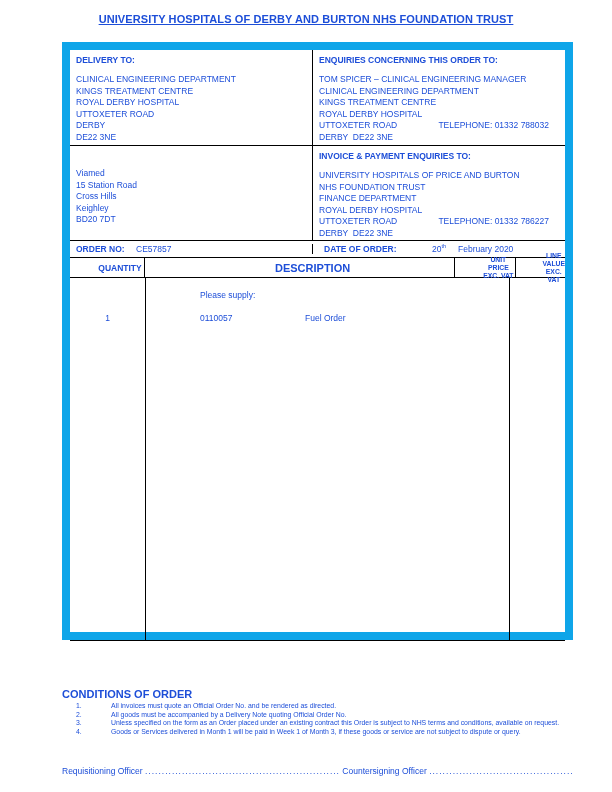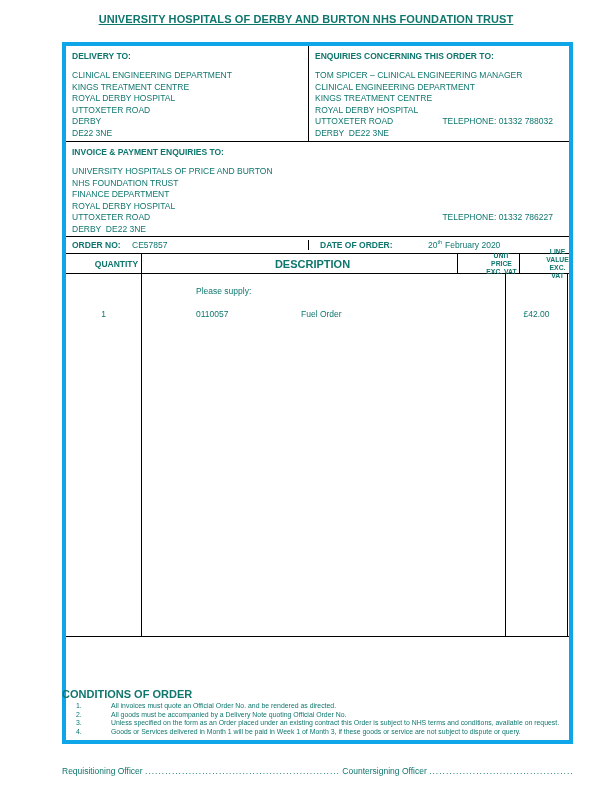--- a/index.html
+++ b/index.html
@@ -3,41 +3,41 @@
 <meta charset="utf-8">
 <style>
   html, body { margin: 0; padding: 0; background: #e8e8e8; }
   .page {
     position: relative;
     width: 612px;
     height: 792px;
     margin: 0 auto;
     background: #ffffff;
     font-family: "Liberation Sans", sans-serif;
-    color: #0f766e;
+    color: #1d4ed8;
     overflow: hidden;
   }
   .title {
     position: absolute;
     top: 13px;
     left: 0;
     width: 100%;
     text-align: center;
     font-size: 11px;
     font-weight: bold;
     text-decoration: underline;
     letter-spacing: 0.1px;
   }
   .main-table {
     position: absolute;
     left: 62px;
     top: 42px;
     width: 511px;
-    height: 702px;
-    border: 4px solid #0ea5e9;
+    height: 598px;
+    border: 8px solid #0ea5e9;
     box-sizing: border-box;
     font-size: 8.5px;
   }
   .row { display: flex; box-sizing: border-box; border-top: 1px solid #000; }
   .row.first { border-top: none; }
   .cell { box-sizing: border-box; position: relative; }
   .cell.rb { border-right: 1px solid #000; }
 
   .left-col  { width: 243px; }
   .right-col { flex: 1; }
@@ -45,21 +45,21 @@
   .box-heading { font-weight: bold; font-size: 8.5px; padding: 5px 0 0 6px; white-space: pre; }
   .addr-block { padding: 9px 0 0 6px; }
   .addr-line { line-height: 11.6px; white-space: pre; }
   .phone-row { display: flex; justify-content: space-between; padding-right: 16px; line-height: 11.6px; }
   .supplier-block { padding: 22px 0 0 6px; }
 
   .order-row { height: 17px; align-items: center; }
   .order-label { display: inline-block; font-weight: bold; margin-left: 6px; width: 60px; white-space: pre; }
   .date-label  { display: inline-block; font-weight: bold; margin-left: 11px; width: 108px; white-space: pre; }
   sup { font-size: 5.5px; vertical-align: super; }
-  .date-rest { margin-left: 3px; }
+  .date-rest { margin-left: 12px; }
 
   .hdr-row { height: 20px; }
   .hdr-cell { display: flex; flex-direction: column; align-items: center; justify-content: center; font-weight: bold; text-align: center; padding-left: 26px; }
   .hdr-qty  { width: 76px;  font-size: 8.5px; }
   .hdr-desc { width: 316px; font-size: 11px; }
   .hdr-up   { width: 62px;  font-size: 6.8px; line-height: 8px; }
   .hdr-lv   { flex: 1;      font-size: 6.8px; line-height: 8px; }
 
   .body-row { height: 363px; }
   .col-qty  { width: 76px; text-align: center; padding-top: 35px; }
@@ -126,20 +126,29 @@
           <div class="phone-row">
             <span class="addr-line">UTTOXETER ROAD</span>
             <span class="addr-line">TELEPHONE: 01332 788032</span>
           </div>
           <div class="addr-line">DERBY  DE22 3NE</div>
         </div>
       </div>
     </div>
 
     <div class="row" style="height:95px">
+      <div class="cell rb left-col">
+        <div class="supplier-block">
+          <div class="addr-line">Viamed</div>
+          <div class="addr-line">15 Station Road</div>
+          <div class="addr-line">Cross Hills</div>
+          <div class="addr-line">Keighley</div>
+          <div class="addr-line">BD20 7DT</div>
+        </div>
+      </div>
       <div class="cell right-col">
         <div class="box-heading">INVOICE &amp; PAYMENT ENQUIRIES TO:</div>
         <div class="addr-block">
           <div class="addr-line">UNIVERSITY HOSPITALS OF PRICE AND BURTON</div>
           <div class="addr-line">NHS FOUNDATION TRUST</div>
           <div class="addr-line">FINANCE DEPARTMENT</div>
           <div class="addr-line">ROYAL DERBY HOSPITAL</div>
           <div class="phone-row">
             <span class="addr-line">UTTOXETER ROAD</span>
             <span class="addr-line">TELEPHONE: 01332 786227</span>
@@ -173,21 +182,20 @@
 
     <div class="row body-row">
       <div class="cell rb col-qty">1</div>
       <div class="cell rb col-desc">
         <div class="intro-line">Please supply:</div>
         <div class="item-line">
           <span class="item-code">0110057</span>
           <span>Fuel Order</span>
         </div>
       </div>
-      <div class="cell rb col-up">£42.00</div>
       <div class="cell col-lv"></div>
     </div>
 
     <div class="row footer-row"></div>
 
   </div>
 
   <div class="conditions">
     <div class="cond-heading">CONDITIONS OF ORDER</div>
     <div class="cond-item">

